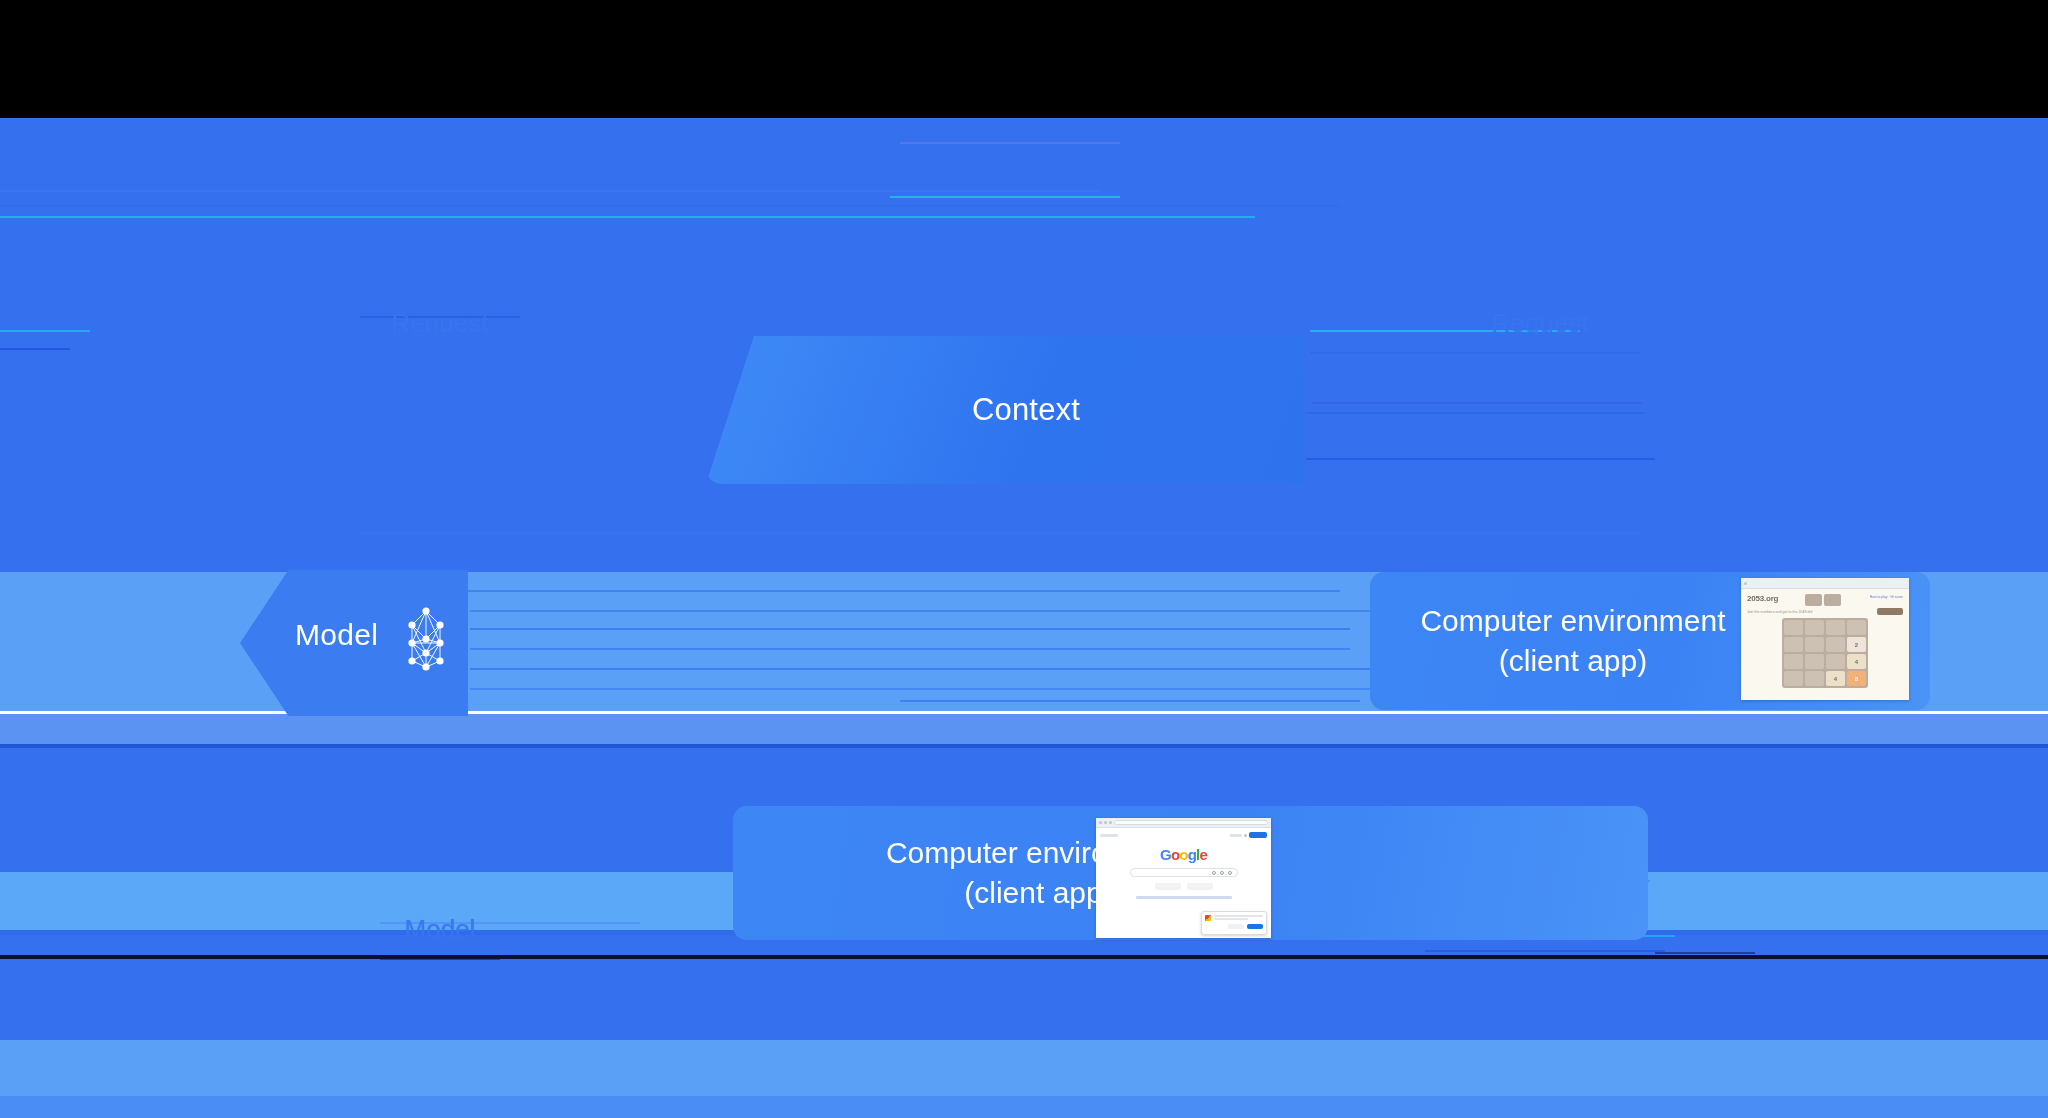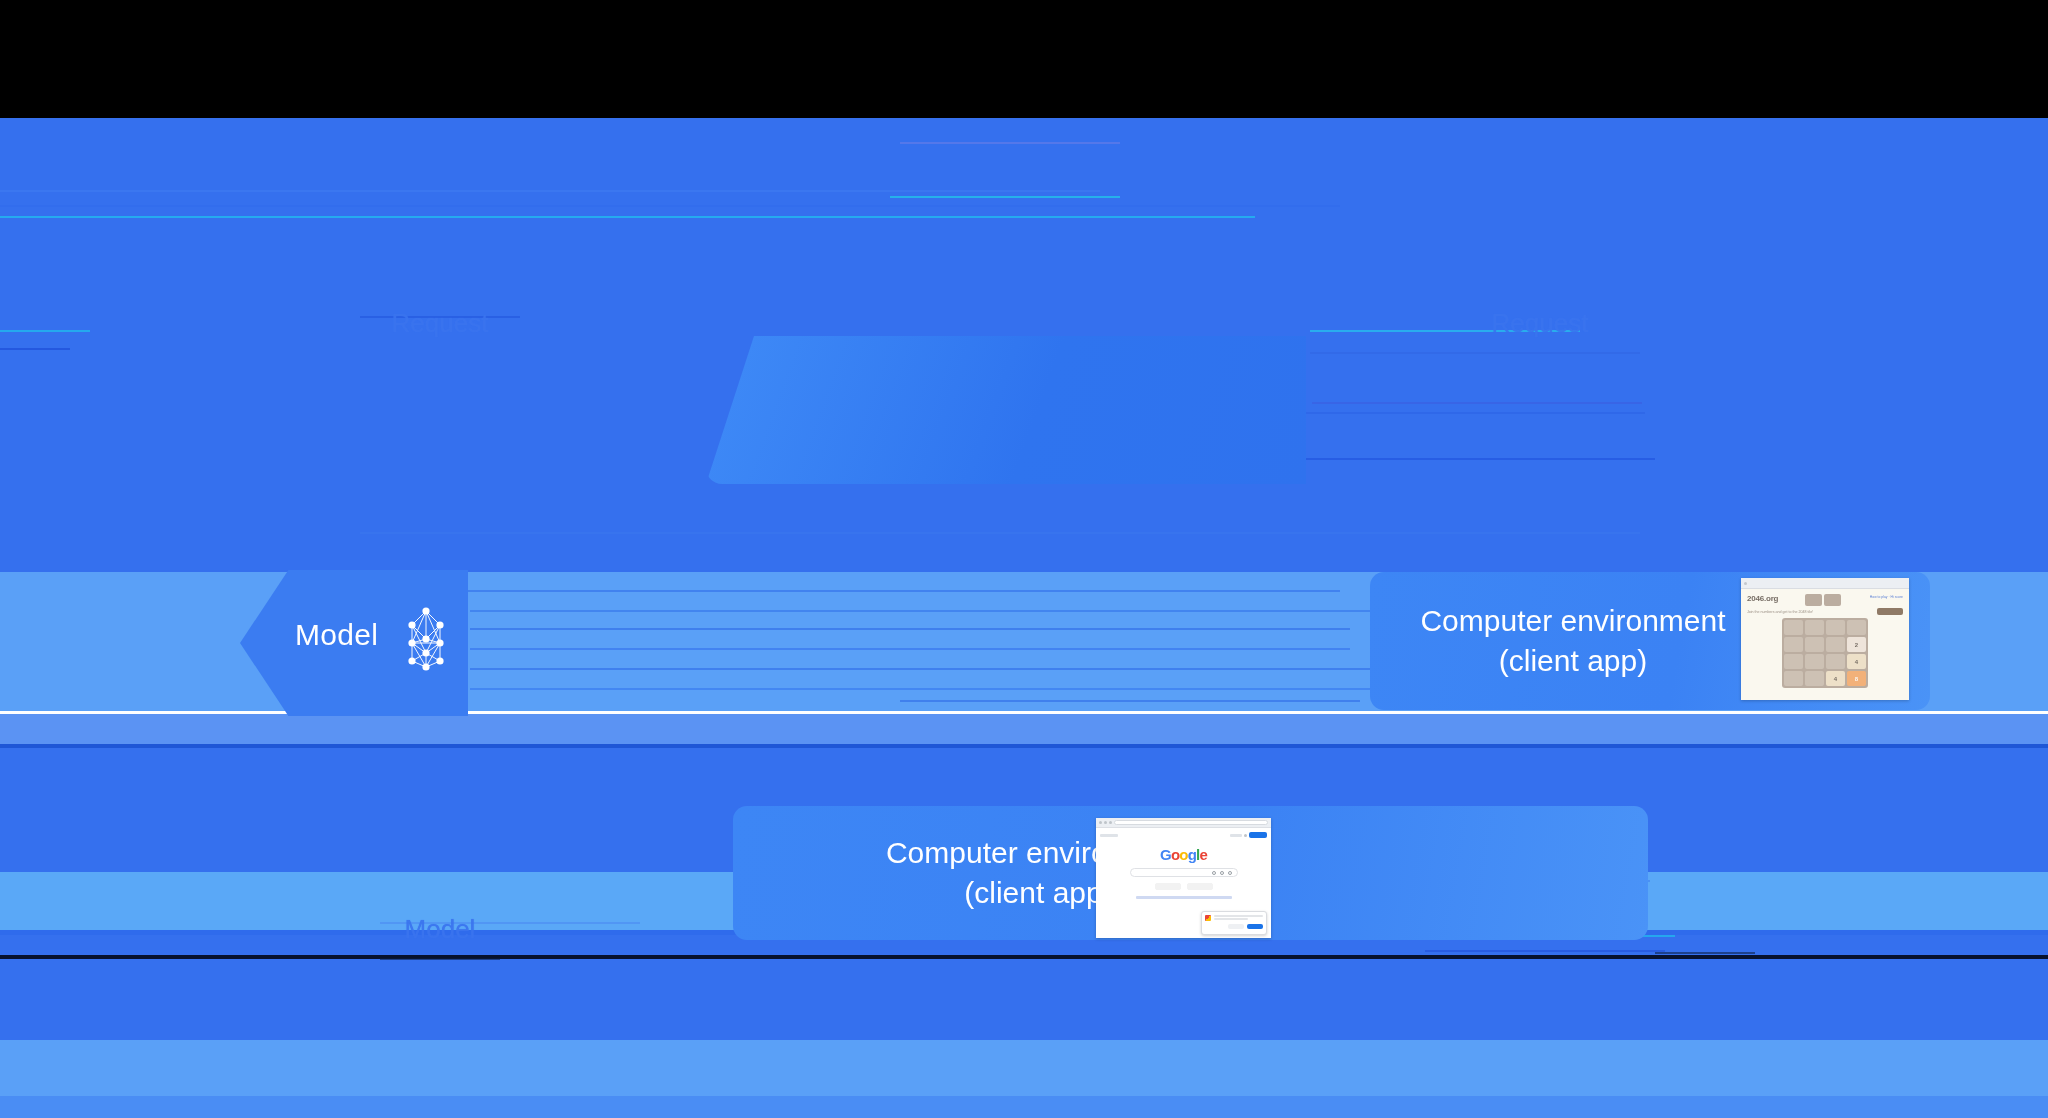--- a/index.html
+++ b/index.html
@@ -209,20 +209,21 @@
   <div class="streak" style="left:380px;top:958px;width:120px;background:#0a1b3c;"></div>
 
 
   <div class="ghost-label" style="left:330px;top:306px;width:220px;">Request</div>
   <div class="ghost-label" style="left:1430px;top:306px;width:220px;">Request</div>
   <div class="ghost-label" style="left:330px;top:912px;width:220px;">Model</div>
   <div class="ghost-label" style="left:1440px;top:912px;width:220px;">Execute</div>
 
   <div class="ctx-banner">
     <div class="txt">
+      <div>Context</div>
     </div>
   </div>
 
   <div class="model-body"></div>
   <div class="model-chev"></div>
   <div class="model-label">Model</div>
   <div class="nn-icon">
     <svg viewBox="0 0 52 80" width="52" height="80">
       <g stroke="#ffffff" stroke-width="1" fill="none" opacity=".95">
         <path d="M26 8 L12 22 L26 36 L40 22 Z"></path>
@@ -257,21 +258,21 @@
       <div>(client app)</div>
     </div>
   </div>
 
   <div class="thumb" id="thumb-2048">
     <div class="t-chrome">
       <div class="t-dot"></div>
     </div>
     <div class="g2048-body">
       <div class="g2048-head">
-        <div class="g2048-title">2046.org</div>
+        <div class="g2048-title">2053.org</div>
         <div class="g2048-scores">
           <div class="g2048-score"></div>
           <div class="g2048-score"></div>
         </div>
         <div class="g2048-links">How to play  ·  Hi score</div>
       </div>
       <div class="g2048-sub">
         <div class="g2048-subtxt">Join the numbers and get to the 2048 tile!</div>
         <div class="g2048-newbtn"></div>
       </div>

